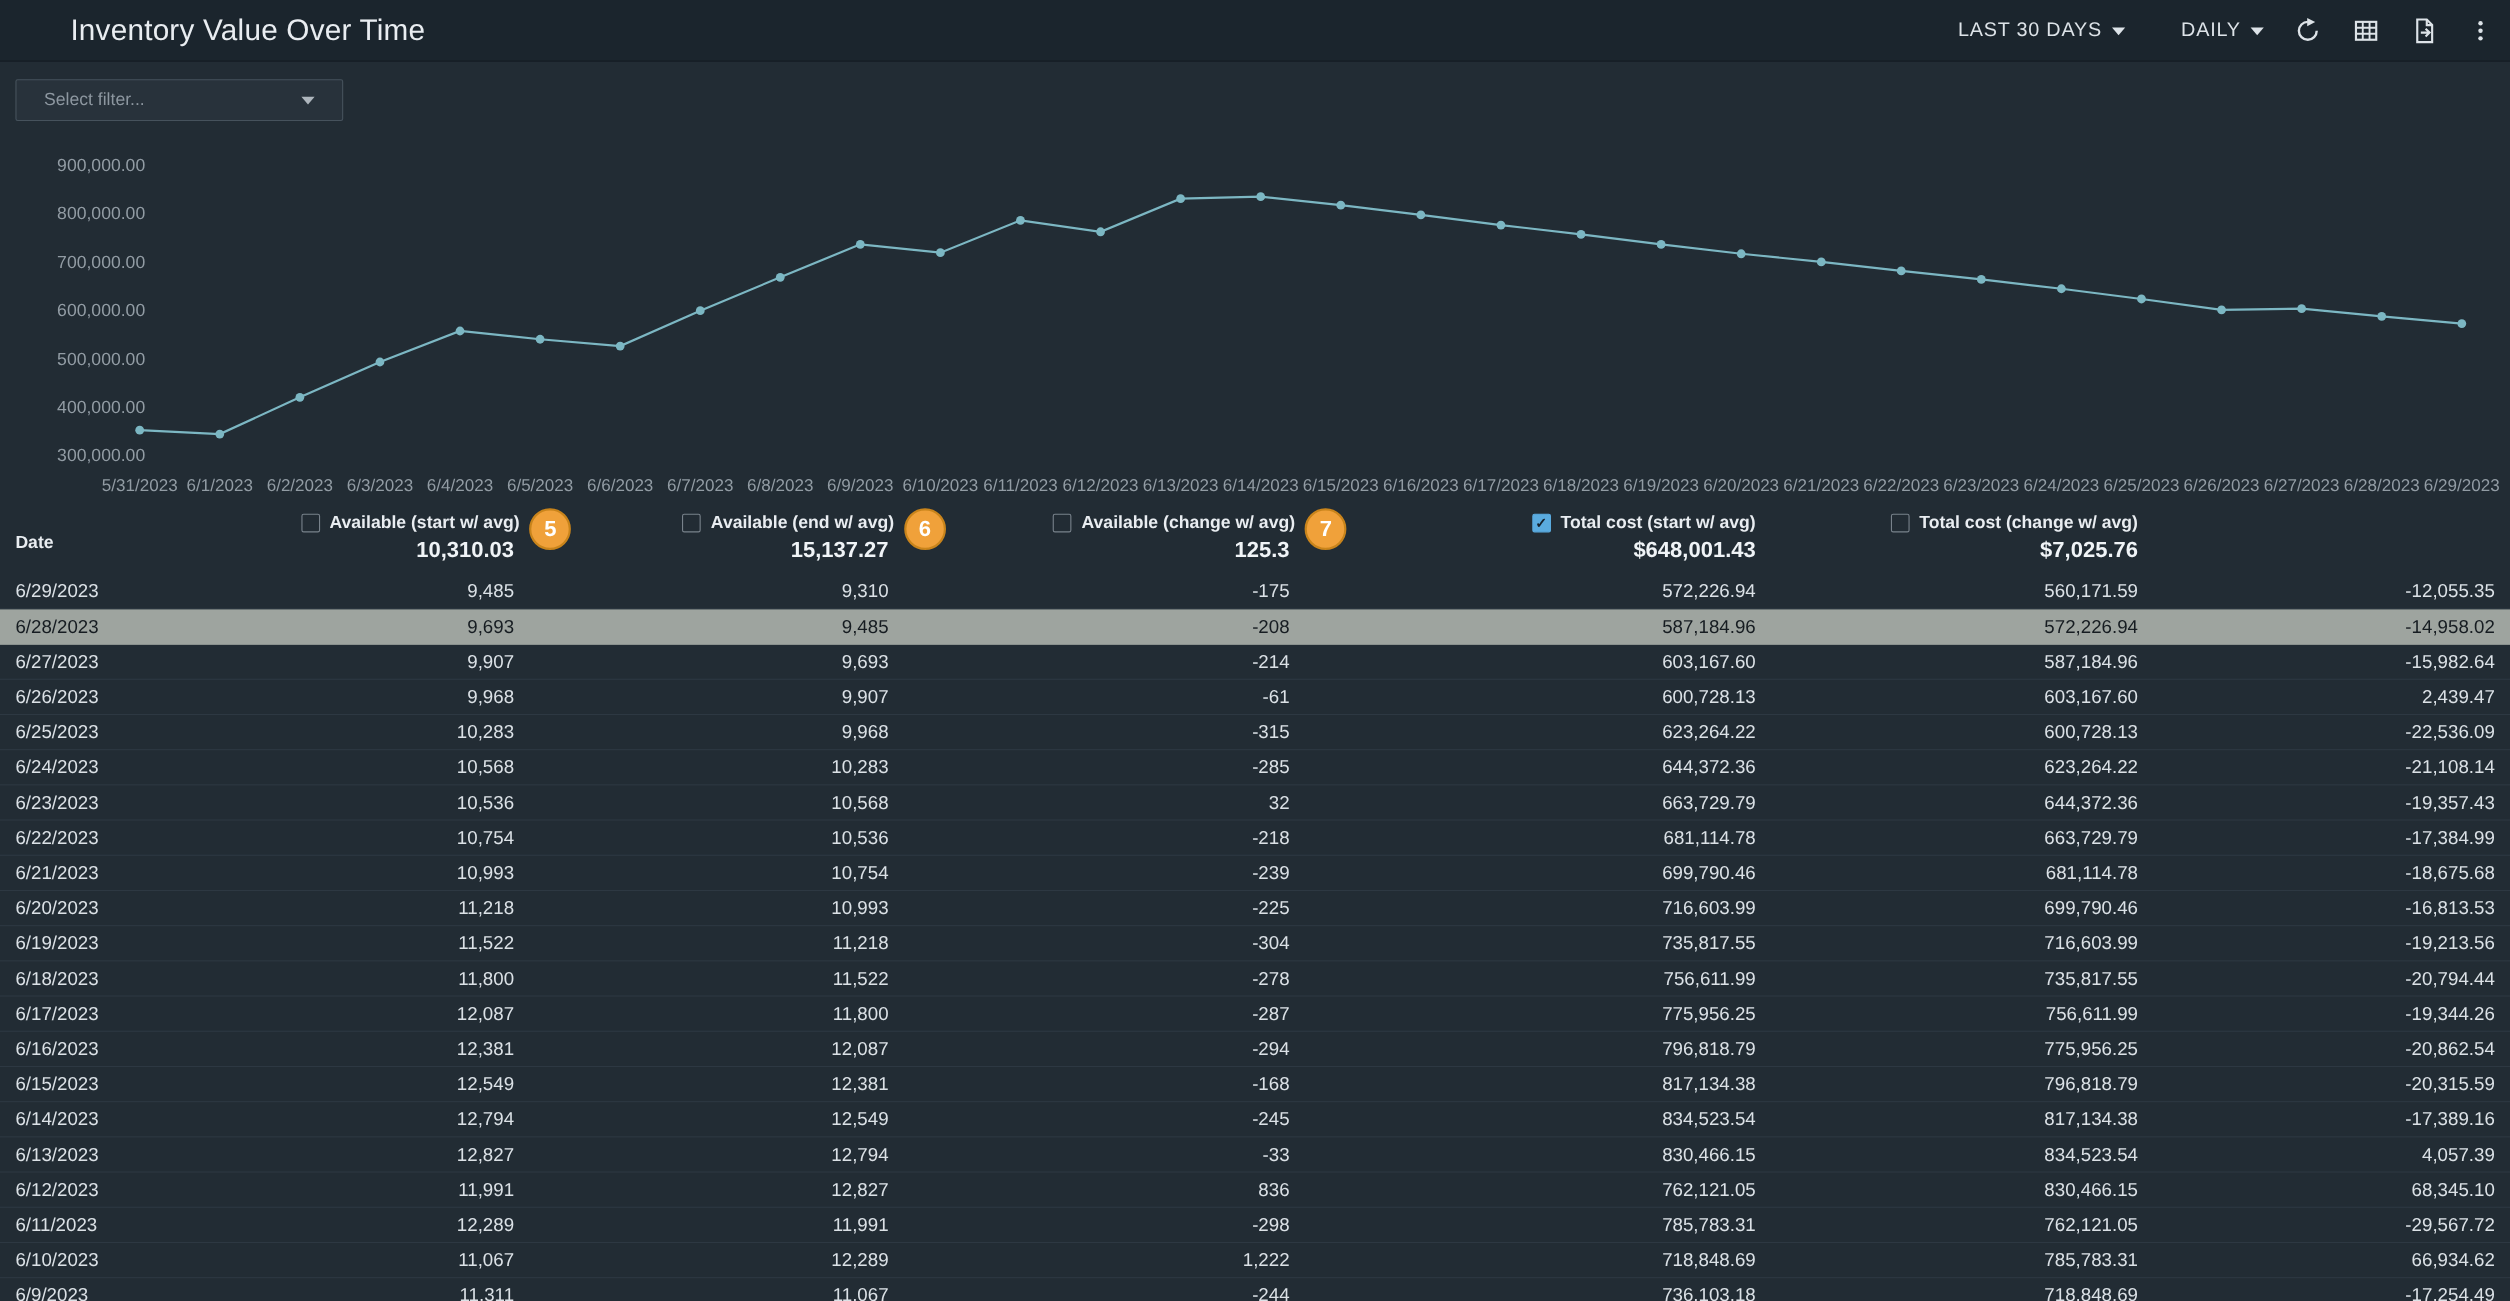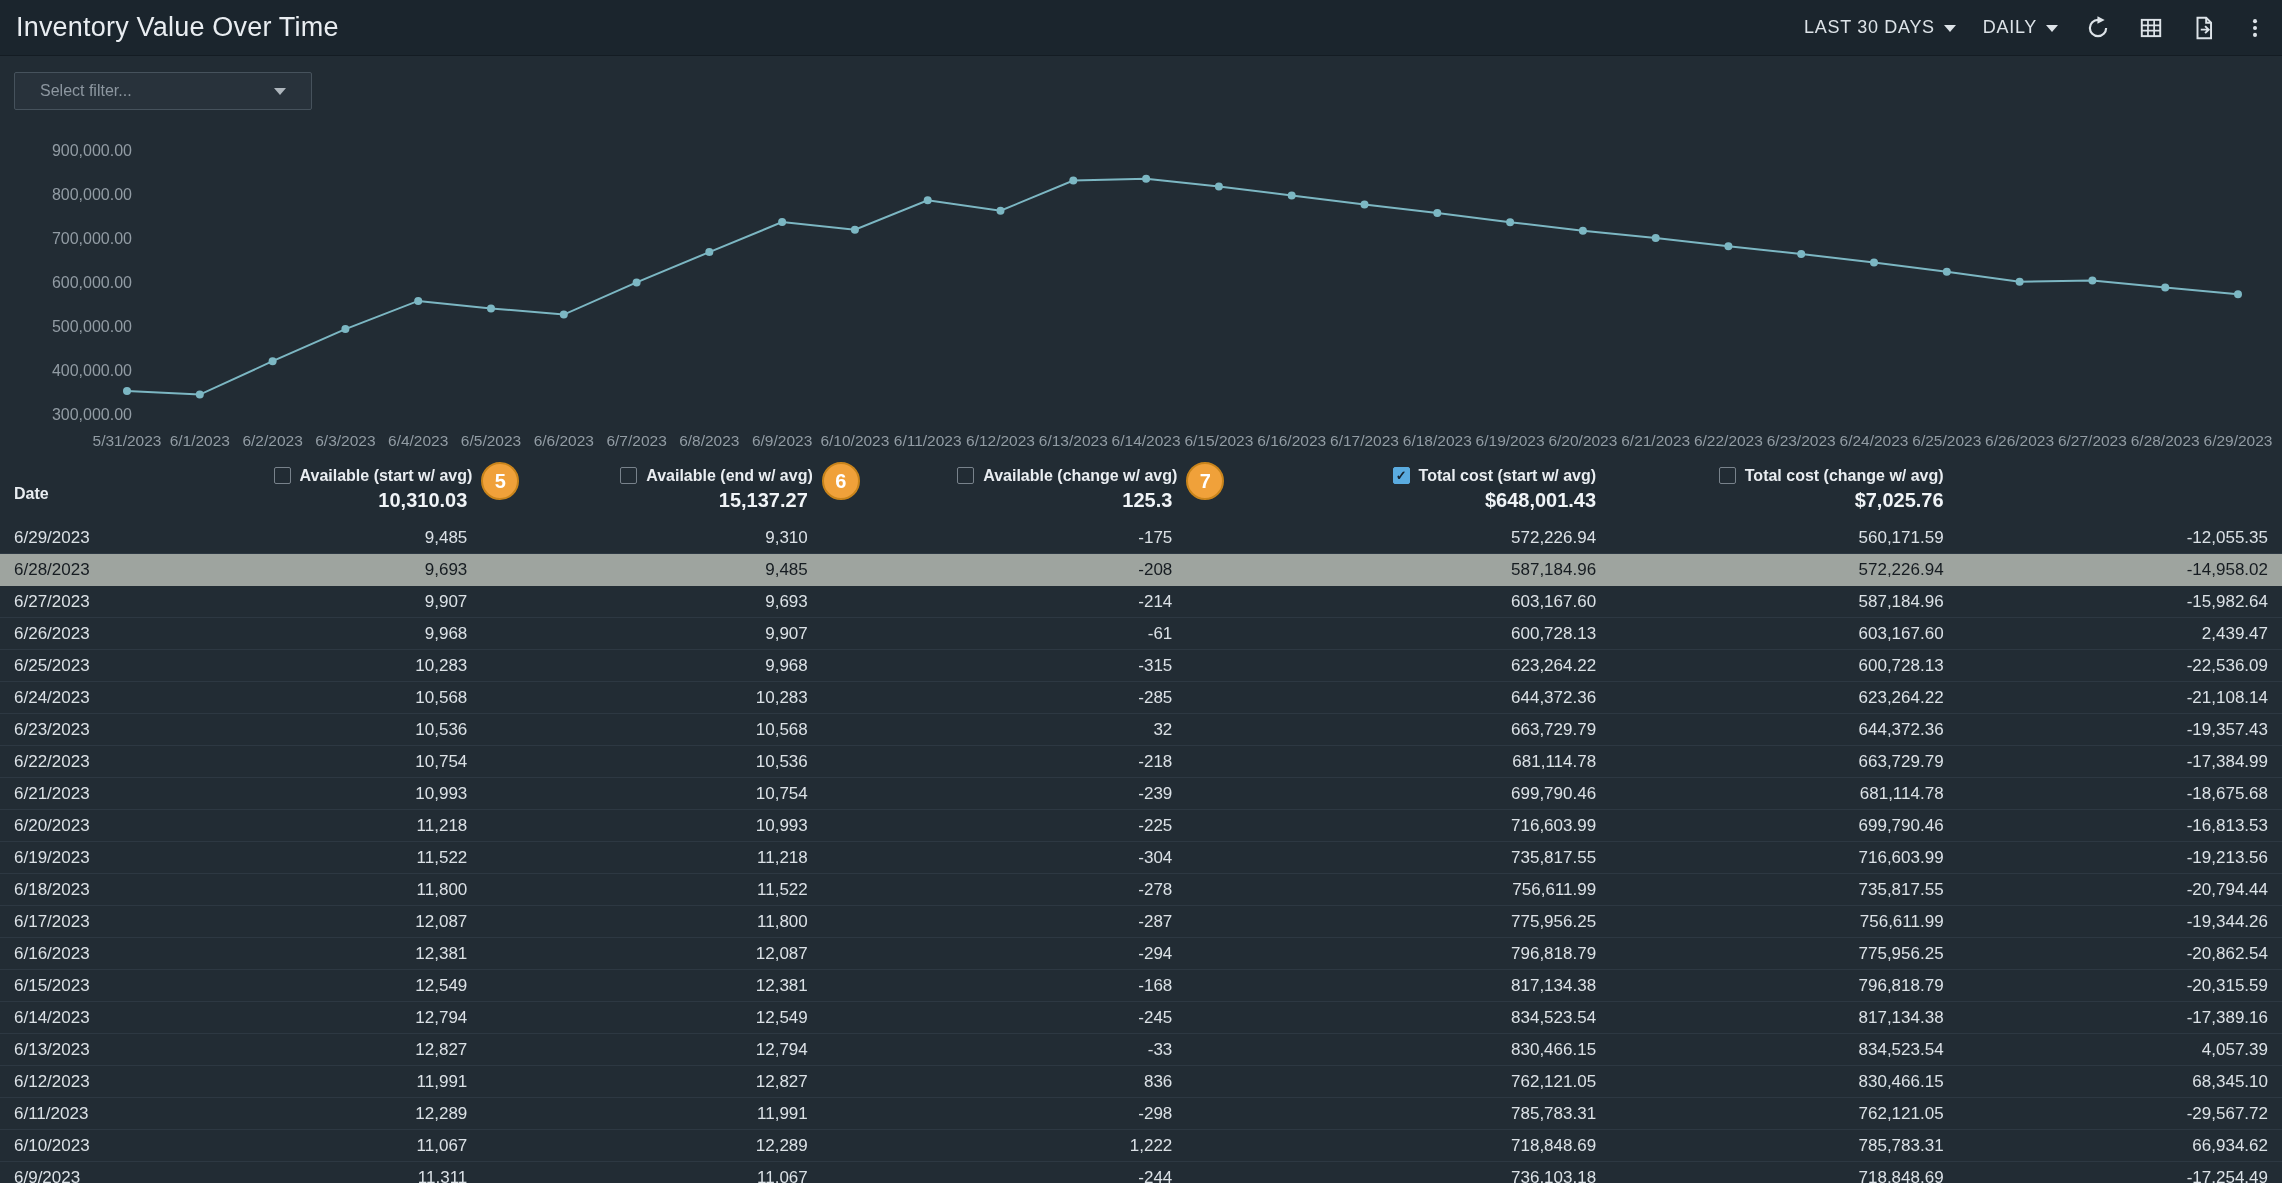--- a/index.html
+++ b/index.html
@@ -2,25 +2,25 @@
 <html><head>
 <meta charset="utf-8">
 <style>
   * { margin:0; padding:0; box-sizing:border-box; }
   html,body { width:2282px; height:1183px; overflow:hidden; background:#222c34;
               font-family:"Liberation Sans", sans-serif; }
 
   
   .topbar { height:56px; background:#1b252d; border-bottom:1px solid #141c23;
             display:flex; align-items:center; justify-content:space-between; padding:0 16px; }
-  .page-title { font-size:27px; font-weight:500; color:#e9edf1; letter-spacing:.2px; }
+  .page-title { font-size:27px; font-weight:500; color:#e9edf1; letter-spacing:.2px;margin-left:48px; }
   .topbar-right { display:flex; align-items:center; gap:27px; color:#dde3e8; }
   .tb-btn { display:flex; align-items:center; gap:9px; background:none; border:none;
             color:#dde3e8; font-size:18px; font-weight:500; letter-spacing:.7px;
-            font-family:inherit; cursor:pointer; }
+            font-family:inherit; cursor:pointer;margin-left:24px; }
   .caret-down { width:0; height:0; border-left:6px solid transparent;
                 border-right:6px solid transparent; border-top:7px solid currentColor; margin-top:2px; }
   .icon-btn { background:none; border:none; color:#dde3e8; cursor:pointer;
               display:flex; align-items:center; padding:0; }
   .icon-btn svg { display:block; }
 
   
   .filter-row { padding:16px 14px 10px; }
   .filter-select { width:298px; height:38px; background:#28323b; border:1px solid #46525c;
                    border-radius:2px; display:flex; align-items:center; justify-content:space-between;

